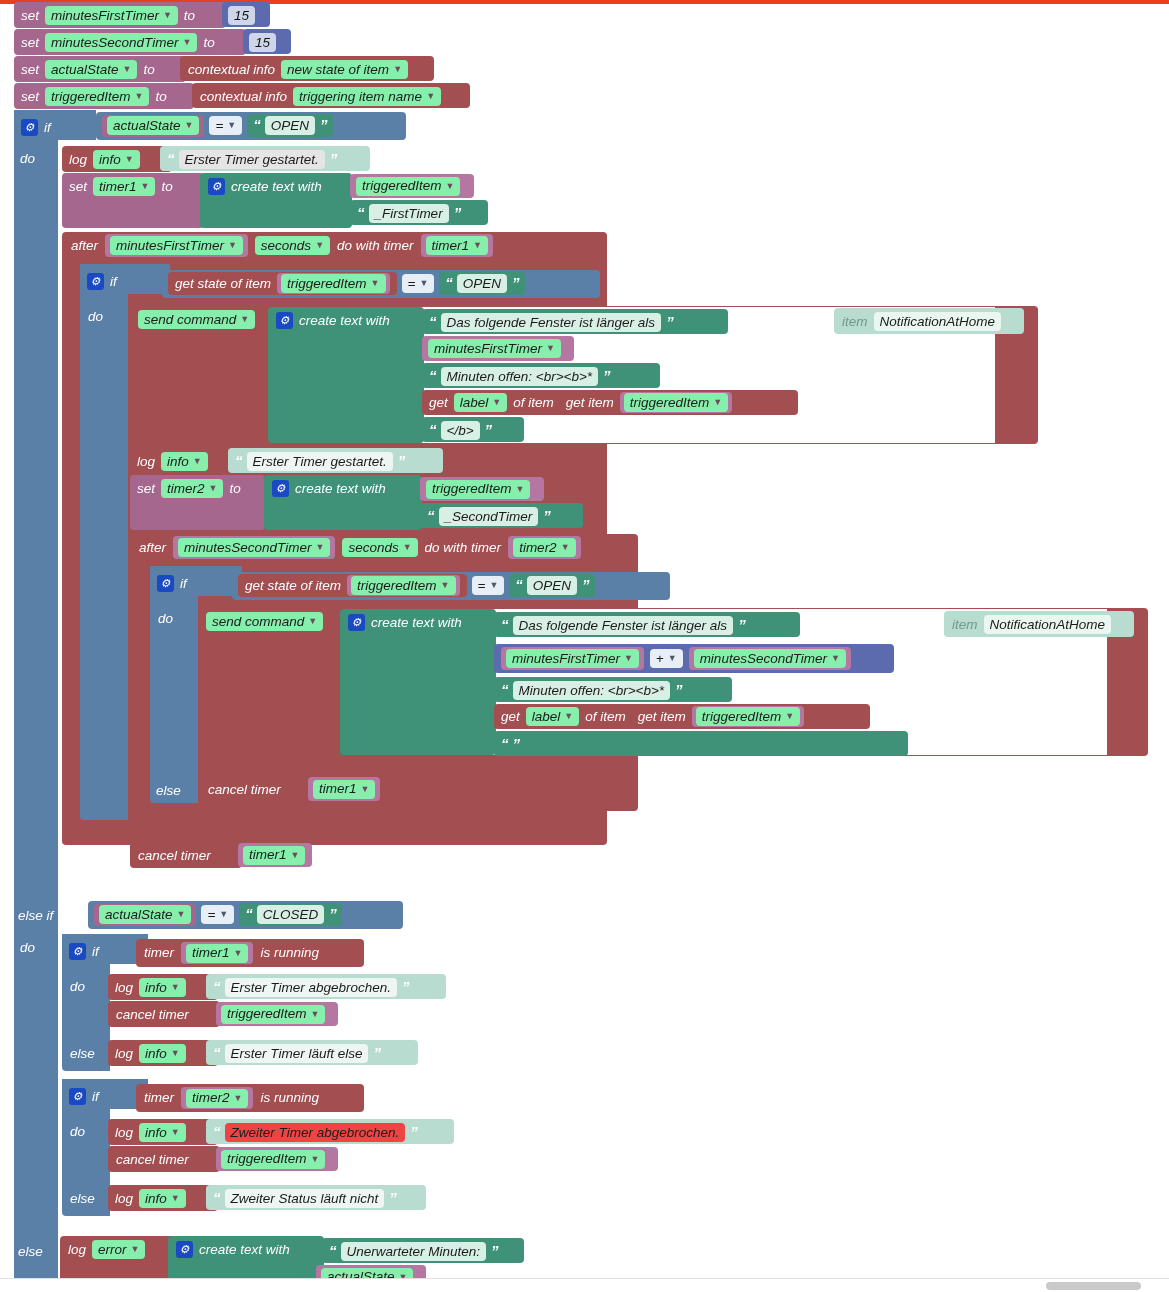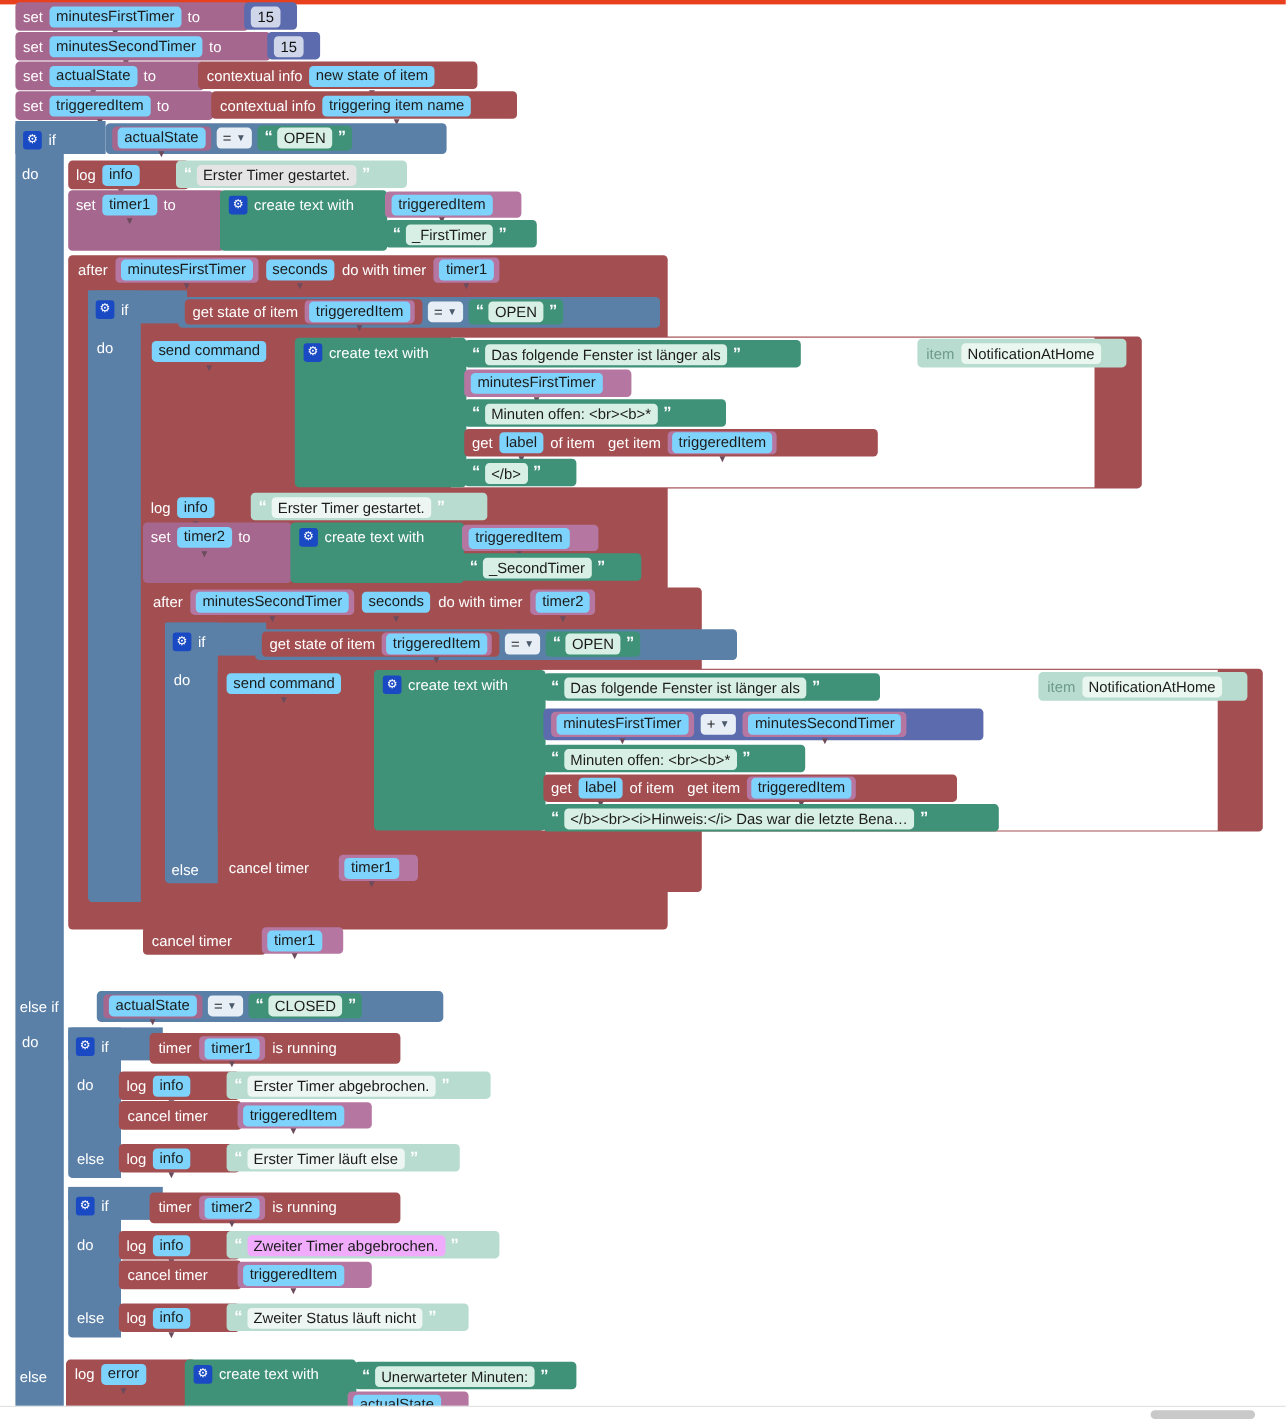--- a/index.html
+++ b/index.html
@@ -9,20 +9,21 @@
     background: #ffffff;
     font-family: "Liberation Sans", sans-serif;
   }
   #canvas {
     position: relative;
     width: 1169px;
     height: 1292px;
     overflow: hidden;
     background: #ffffff;
     font-size: 13.5px;
+    font-style: italic;
   }
 
   
   .topbar {
     position: absolute; left: 0; top: 0; width: 1169px; height: 4px;
     background: #e8401c;
   }
 
   
   .blk {
@@ -53,21 +54,21 @@
   
   .fld {
     display:inline-flex; align-items:center; gap:4px;
     background: rgba(255,255,255,0.55);
     color:#1b1b1b;
     border-radius: 4px;
     padding: 2px 6px;
     height: 19px;
     font-size: 13.5px;
   }
-  .fld.light { background: #7dd3fc; flex-direction: column; }
+  .fld.light { background: #86efac; }
   .fld.plain { background:#e7eef5; }
   .fld.mint  { background:#d8efe6; }
   .fld.num   { background:#cfd6ea; color:#111; font-weight:400;}
   .caret { font-size: 9px; color:#6b4b5c; }
   .caret.d { color:#4b5a6b; }
 
   
   .gear {
     width:17px; height:17px; border-radius:3px;
     background:#1a49c4;
@@ -588,21 +589,20 @@
               </span>
             </span>
           </span>
         </span>
       </span>
     </div>
   </div>
   <div class="blk c-text" style="left:494px; top:731px; width:414px; height:25px;">
     <div class="row" style="padding:0 7px; gap:5px;">
       <span class="q">“</span>
-      <span class="fld mint">&lt;/b&gt;&lt;br&gt;&lt;i&gt;Hinweis:&lt;/i&gt; Das war die letzte Bena…</span>
       <span class="q">”</span>
     </div>
   </div>
   <div class="lbl" style="position:absolute; left:918px; top:617px;">to</div>
   <div class="blk c-textlite" style="left:944px; top:611px; width:190px; height:26px;">
     <div class="row" style="padding:0 8px; gap:6px;">
       <span class="lbl" style="color:#6f9a8b;">item</span>
       <span class="fld" style="background:#eaf7f1;">NotificationAtHome</span>
     </div>
   </div>
@@ -761,21 +761,21 @@
       <span class="lbl">log</span>
       <span class="fld light">
         <span>info</span>
           <span class="caret">▼</span>
       </span>
     </div>
   </div>
   <div class="blk c-textlite" style="left:206px; top:1119px; width:248px; height:25px;">
     <div class="row" style="padding:0 7px; gap:5px;">
       <span class="q">“</span>
-      <span class="fld" style="background:#f0abfc;">Zweiter Timer abgebrochen.</span>
+      <span class="fld" style="background:#ef4444;">Zweiter Timer abgebrochen.</span>
       <span class="q">”</span>
     </div>
   </div>
   <div class="blk c-item" style="left:108px; top:1146px; width:112px; height:26px;">
     <div class="row" style="padding:0 8px;">
       <span class="lbl">cancel timer</span>
     </div>
   </div>
   <div class="blk c-varlite" style="left:216px; top:1147px; width:122px; height:24px;">
     <div class="row" style="height:24px; padding:0 5px;">

